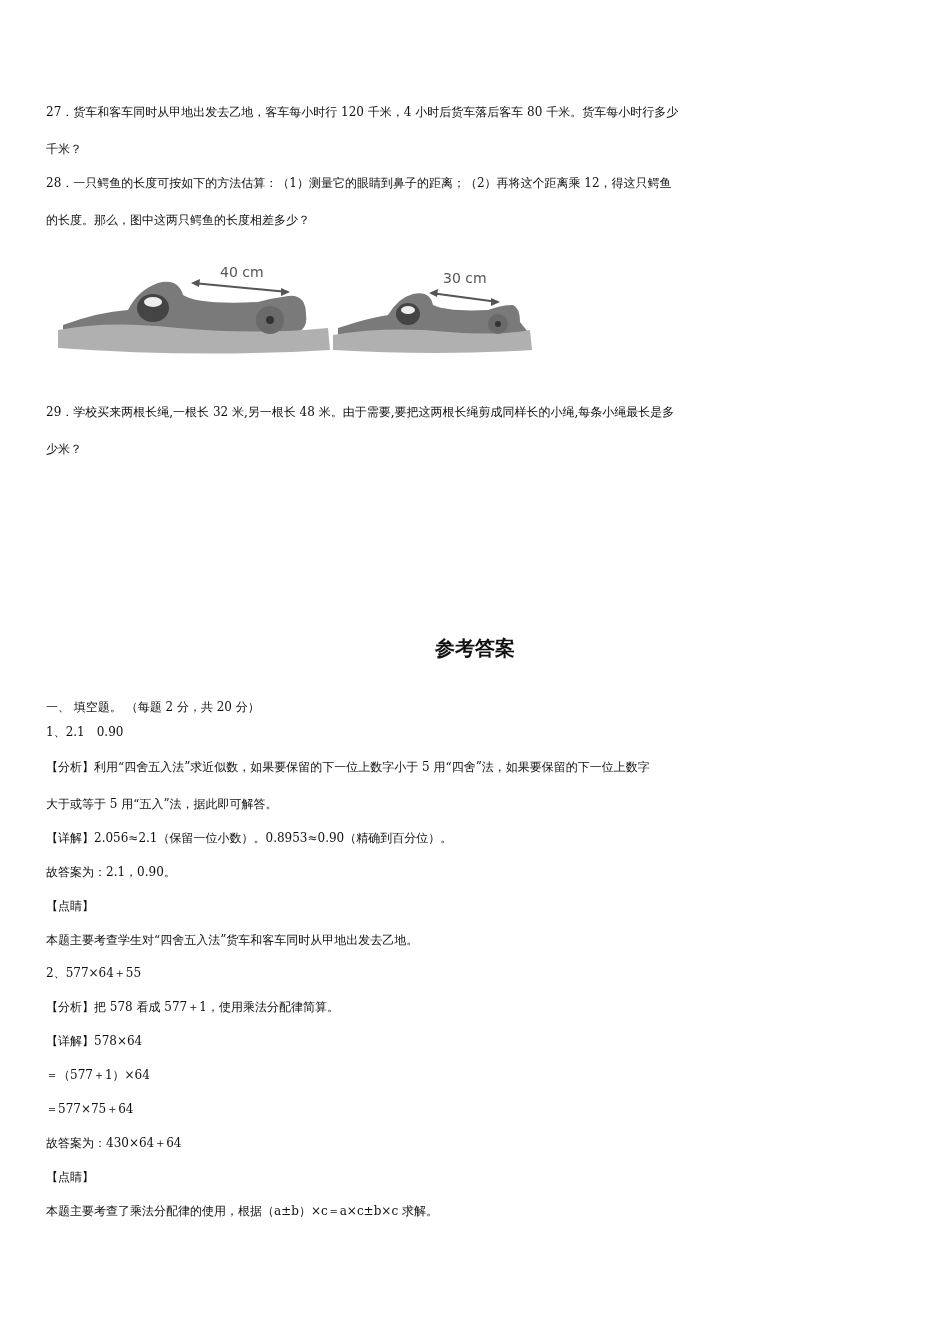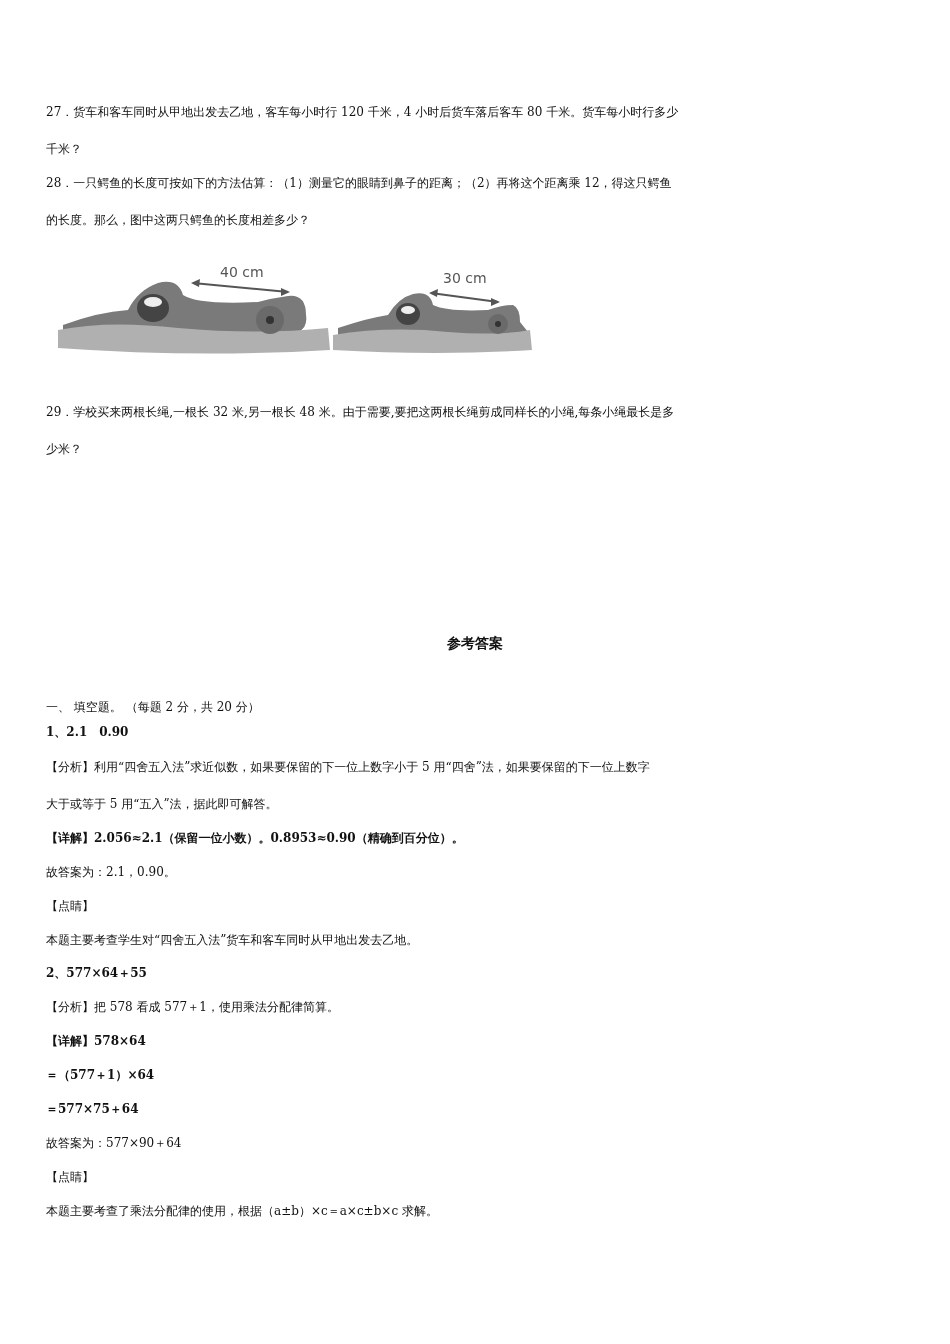--- a/index.html
+++ b/index.html
@@ -1,21 +1,21 @@
 <!DOCTYPE html>
 <html><head>
   <meta charset="utf-8">
   <style>
     html, body { margin: 0; padding: 0; background: #ffffff; }
     body { width: 950px; height: 1344px; position: relative; overflow: hidden;
            font-family: "DejaVu Serif", "Liberation Serif", serif; color: #111; }
     .line { position: absolute; left: 46px; font-size: 12px; line-height: 18px; white-space: nowrap; }
-    .bold { font-weight: bold; }
+    .bold { font-weight: normal; }
     .title { position: absolute; left: 0; width: 950px; top: 635px; text-align: center;
-             font-family: "DejaVu Sans", "Liberation Sans", sans-serif; font-weight: bold; font-size: 14px; }
+             font-family: "DejaVu Sans", "Liberation Sans", sans-serif; font-weight: bold; font-size: 20px; }
     .figure { position: absolute; left: 58px; top: 250px; width: 480px; height: 110px; }
   </style>
 </head>
 <body>
 
 <div>
   <div class="line" style="top:103px">27．货车和客车同时从甲地出发去乙地，客车每小时行 120 千米，4 小时后货车落后客车 80 千米。货车每小时行多少</div>
   <div class="line" style="top:140px">千米？</div>
 </div>
 
@@ -67,16 +67,16 @@
   <div class="line bold" style="top:829px">【详解】2.056≈2.1（保留一位小数）。0.8953≈0.90（精确到百分位）。</div>
   <div class="line" style="top:863px">故答案为：2.1，0.90。</div>
   <div class="line" style="top:897px">【点睛】</div>
   <div class="line" style="top:931px">本题主要考查学生对“四舍五入法”货车和客车同时从甲地出发去乙地。</div>
 
   <div class="line bold" style="top:964px">2、577×64＋55</div>
   <div class="line" style="top:998px">【分析】把 578 看成 577＋1，使用乘法分配律简算。</div>
   <div class="line bold" style="top:1032px">【详解】578×64</div>
   <div class="line bold" style="top:1066px">＝（577＋1）×64</div>
   <div class="line bold" style="top:1100px">＝577×75＋64</div>
-  <div class="line" style="top:1134px">故答案为：577×90＋64</div>
+  <div class="line" style="top:1134px">故答案为：430×64＋64</div>
   <div class="line" style="top:1168px">【点睛】</div>
   <div class="line" style="top:1202px">本题主要考查了乘法分配律的使用，根据（a±b）×c＝a×c±b×c 求解。</div>
 </div>
 
 </body></html>

